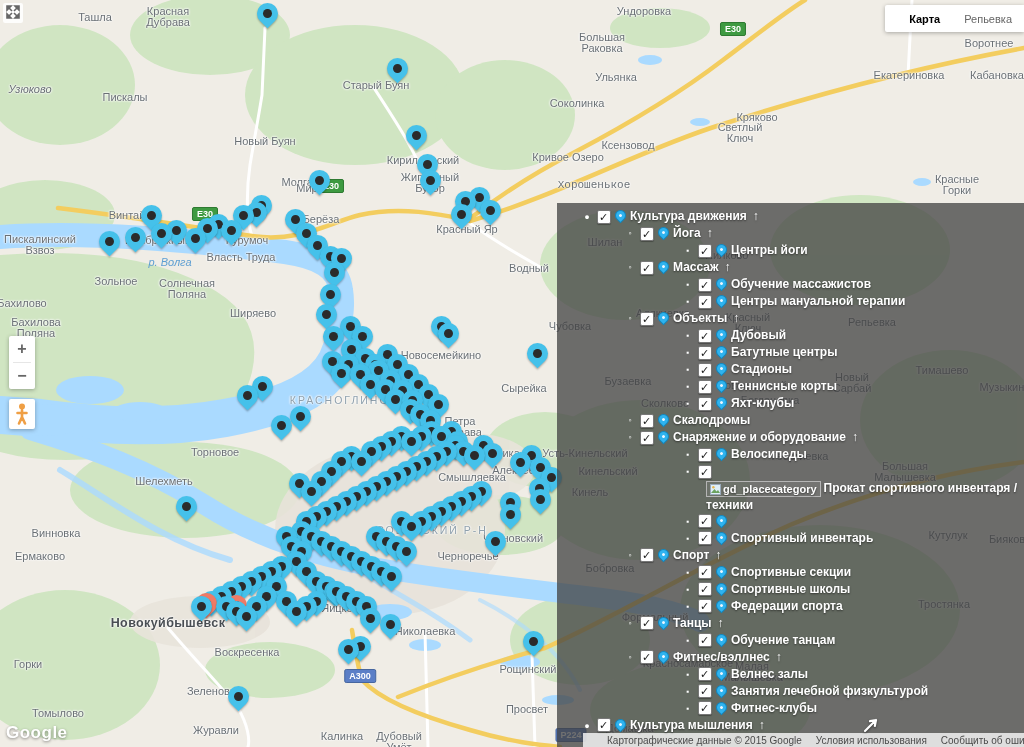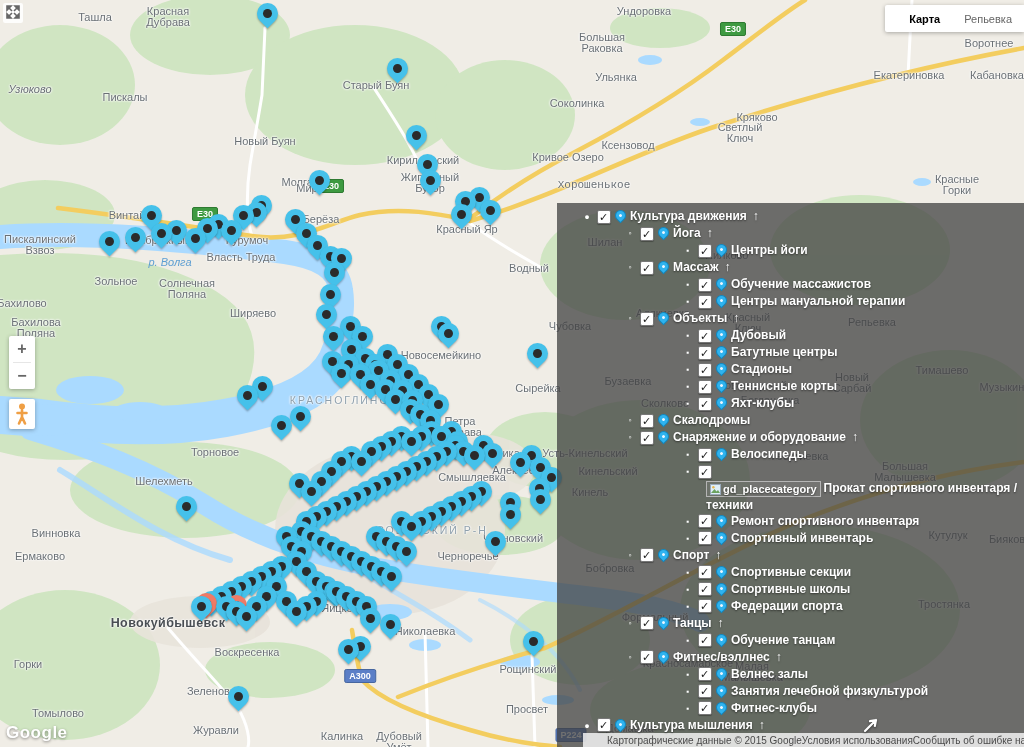--- a/index.html
+++ b/index.html
@@ -20,21 +20,21 @@
   .badge.blue{background:#5b7fc7;border:1px solid #46669f;}
   
   .pins{position:absolute;inset:0;z-index:10;}
   .pin{position:absolute;width:21px;height:21px;border-radius:50% 50% 50% 0;
     transform:rotate(-45deg);box-shadow:-1px 1px 2px rgba(0,0,0,.28);}
   .pin::after{content:"";position:absolute;left:50%;top:50%;width:9px;height:9px;margin:-4.5px 0 0 -4.5px;
     border-radius:50%;background:var(--hole);}
   
   .panel-bg{position:absolute;left:557px;top:203px;right:0;bottom:0;background:rgba(64,64,64,.75);z-index:30;}
   .attribution{position:absolute;left:583px;bottom:0;right:0;height:14px;background:rgba(248,248,248,.82);
-    z-index:31;font-size:10px;color:#4a4a4a;display:flex;align-items:center;padding-left:24px;
+    z-index:31;font-size:10px;color:#4a4a4a;display:flex;align-items:center;gap:14px;padding-left:24px;
     white-space:nowrap;overflow:hidden;}
   .attribution a{color:#4a4a4a;text-decoration:none;}
   
   .tree{position:absolute;left:557px;top:203px;width:467px;bottom:0;z-index:32;overflow:hidden;
     padding-top:5px;color:#fff;font-weight:bold;font-size:12px;}
   .tree ul{list-style:none;margin:0;padding:0;}
   .tree ul.lv0{padding-left:24px;}
   .tree ul.lv1{padding-left:43px;}
   .tree ul.lv2{padding-left:58px;}
   .tree li{line-height:17px;}
@@ -181,21 +181,21 @@
       <span class="mlabel" style="left: 253px; top: 308px;">Ширяево</span>
       <span class="mlabel" style="left: 22px; top: 298px;">Бахилово</span>
       <span class="mlabel" style="left: 36px; top: 317px;">Бахилова
 Поляна</span>
       <span class="mlabel" style="left: 423px; top: 155px;">Кириллинский</span>
       <span class="mlabel" style="left: 430px; top: 172px;">Жигулиный
 Бутор</span>
       <span class="mlabel" style="left: 467px; top: 224px;">Красный Яр</span>
       <span class="mlabel" style="left: 529px; top: 263px;">Водный</span>
       <span class="mlabel" style="left: 441px; top: 350px;">Новосемейкино</span>
-      <span class="mlabel" style="left: 538px; top: 383px;">Сырейка</span>
+      <span class="mlabel" style="left: 524px; top: 383px;">Сырейка</span>
       <span class="mlabel" style="left: 460px; top: 416px;">Петра
 Дубрава</span>
       <span class="mlabel" style="left: 480px; top: 448px;">Стройкерамика</span>
       <span class="mlabel" style="left: 472px; top: 472px;">Смышляевка</span>
       <span class="mlabel" style="left: 522px; top: 465px;">Алексеевка</span>
       <span class="mlabel" style="left: 585px; top: 448px;">Усть-Кинельский</span>
       <span class="mlabel" style="left: 215px; top: 447px;">Торновое</span>
       <span class="mlabel" style="left: 164px; top: 476px;">Шелехметь</span>
       <span class="mlabel" style="left: 56px; top: 528px;">Винновка</span>
       <span class="mlabel" style="left: 40px; top: 551px;">Ермаково</span>
@@ -577,21 +577,20 @@
                         <rect x="0.5" y="0.5" width="10" height="10" fill="#dfeff8" stroke="#9ab"></rect>
                         <circle cx="3.4" cy="3.2" r="1.2" fill="#e7b64f"></circle>
                         <path d="M1,9 L4.5,5 L6.5,7.5 L8,6 L10,9 Z" fill="#6aa25f"></path>
                       </svg><span>gd_placecategory</span></span><span class="lbl">Прокат спортивного инвентаря / техники</span></div>
                 </li>
                 <li>
                   <div class="trow">
                     <span class="mk m2">▪</span>
                     <span class="cb"></span>
                     <span class="tpin"></span>
-                    <span class="lbl">Ремонт спортивного инвентаря</span>
                   </div>
                 </li>
                 <li>
                   <div class="trow">
                     <span class="mk m2">▪</span>
                     <span class="cb"></span>
                     <span class="tpin"></span>
                     <span class="lbl">Спортивный инвентарь</span>
                   </div>
                 </li>

